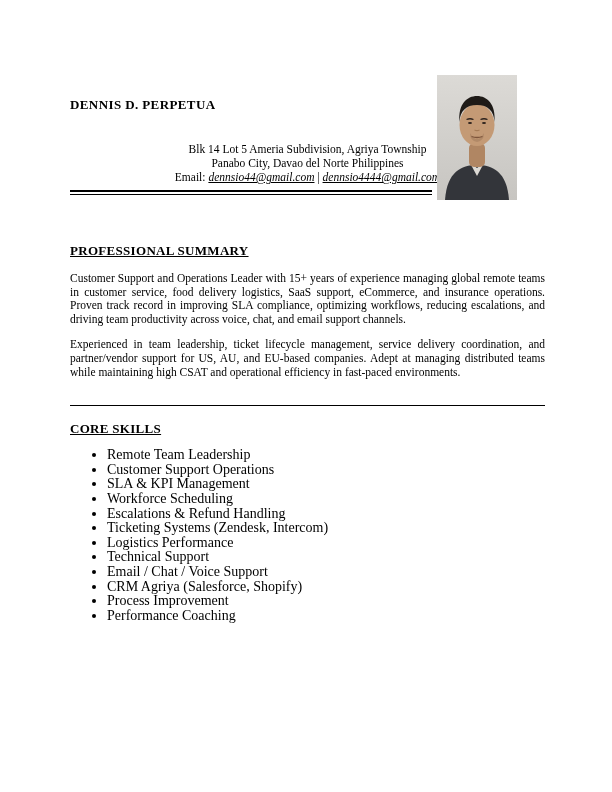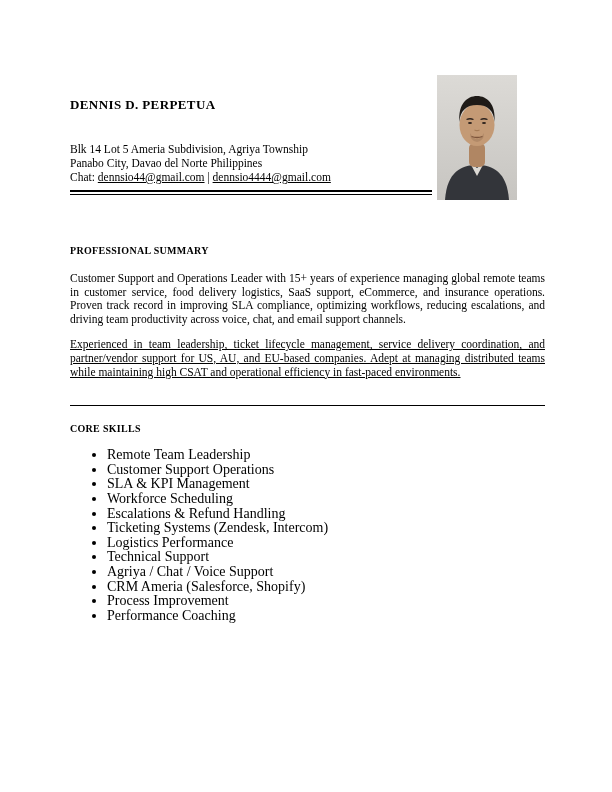--- a/index.html
+++ b/index.html
@@ -22,51 +22,53 @@
     margin:97px 0 0 0;
     font-size:13px;
     font-weight:bold;
     letter-spacing:0.4px;
     line-height:15px;
   }
   .contact{
     margin-top:30px;
     font-size:11.5px;
     line-height:14px;
+    text-align:center;
   }
   .contact div{white-space:nowrap;}
-  .email-link{text-decoration:underline;color:#000;}
+  .email-link{text-decoration:underline;color:#000;font-style:italic;}
   .double-rule{
     margin-top:6px;
     width:362px;
     height:2px;
     border-top:2px solid #000;
     border-bottom:1px solid #000;
   }
   .photo{
     position:absolute;
     left:437px;top:75px;
     width:80px;height:125px;
     display:block;
   }
   .section-heading{
     margin:0;
-    font-size:10px;
+    font-size:13px;
     font-weight:bold;
     letter-spacing:0.3px;
     line-height:15px;
+    text-decoration:underline;
   }
   .heading-summary{margin-top:48px;}
   .para{
     margin:14px 0 0 0;
     font-size:11.5px;
     line-height:13.6px;
     text-align:justify;
   }
-  .para.second{margin-top:12px;text-decoration:underline;}
+  .para.second{margin-top:12px;}
   .single-rule{
     margin-top:26px;
     width:100%;
     height:0;
     border-top:1.5px solid #000;
   }
   .heading-skills{margin-top:15px;}
   ul.skills{
     margin:12px 0 0 0;
     padding:0 0 0 37px;
@@ -103,21 +105,21 @@
     <path d="M34.5 61.5 Q40 63.5 45.5 61.5" stroke="#7d543b" stroke-width="1.3" fill="none"></path>
   </svg>
 
   <div class="content">
 
     <h1 class="name">DENNIS D. PERPETUA</h1>
 
     <div class="contact">
       <div>Blk 14 Lot 5 Ameria Subdivision, Agriya Township</div>
       <div>Panabo City, Davao del Norte Philippines</div>
-      <div><span>Chat: </span><span class="email-link">dennsio44@gmail.com</span><span> | </span><span class="email-link">dennsio4444@gmail.com</span></div>
+      <div><span>Email: </span><span class="email-link">dennsio44@gmail.com</span><span> | </span><span class="email-link">dennsio4444@gmail.com</span></div>
     </div>
 
     <div class="double-rule"></div>
 
     <h2 class="section-heading heading-summary">PROFESSIONAL SUMMARY</h2>
 
     <p class="para">Customer Support and Operations Leader with 15+ years of experience managing global remote teams in customer service, food delivery logistics, SaaS support, eCommerce, and insurance operations. Proven track record in improving SLA compliance, optimizing workflows, reducing escalations, and driving team productivity across voice, chat, and email support channels.</p>
 
     <p class="para second">Experienced in team leadership, ticket lifecycle management, service delivery coordination, and partner/vendor support for US, AU, and EU-based companies. Adept at managing distributed teams while maintaining high CSAT and operational efficiency in fast-paced environments.</p>
 
@@ -127,20 +129,20 @@
 
     <ul class="skills">
       <li>Remote Team Leadership</li>
       <li>Customer Support Operations</li>
       <li>SLA &amp; KPI Management</li>
       <li>Workforce Scheduling</li>
       <li>Escalations &amp; Refund Handling</li>
       <li>Ticketing Systems (Zendesk, Intercom)</li>
       <li>Logistics Performance</li>
       <li>Technical Support</li>
-      <li>Agriya / Chat / Voice Support</li>
-      <li>CRM Ameria (Salesforce, Shopify)</li>
+      <li>Email / Chat / Voice Support</li>
+      <li>CRM Agriya (Salesforce, Shopify)</li>
       <li>Process Improvement</li>
       <li>Performance Coaching</li>
     </ul>
 
   </div>
 </div>
 
 </body></html>

